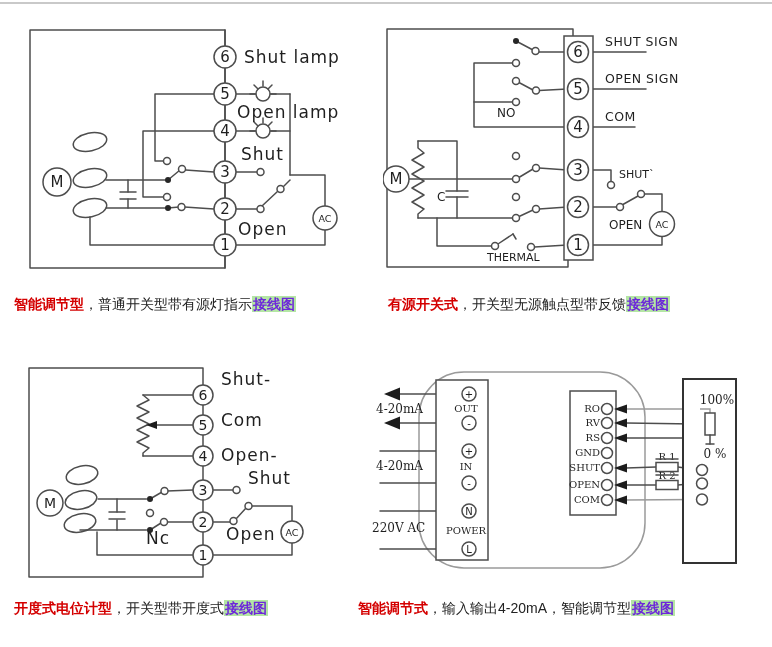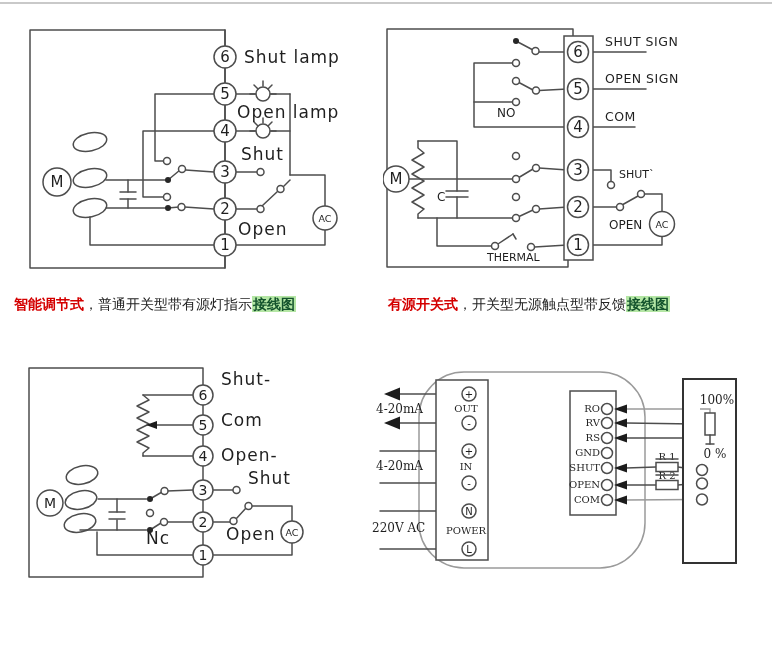--- a/index.html
+++ b/index.html
@@ -17,21 +17,21 @@
   svg .tnum{text-anchor:middle;font-size:15px;}
   svg .tnum3{text-anchor:middle;font-size:14px;}
   svg .t17{font-size:17px;letter-spacing:1px;}
   svg .t13{font-size:12.5px;letter-spacing:.5px;}
   svg .t12{font-size:12px;}
   svg .t11{font-size:11px;}
   svg .t10{font-size:10px;}
   svg .t9{font-size:9.5px;text-anchor:middle;}
   .cap{position:absolute;font-size:14px;white-space:nowrap;color:#222;}
   .cap .lead{color:#d40000;font-weight:bold;}
-  .cap .tail{color:#14532d;font-weight:bold;background:#b4e6a4;padding:0 1px;}
+  .cap .tail{color:#6d28d9;font-weight:bold;background:#b4e6a4;padding:0 1px;}
 </style>
 </head>
 <body>
 
 <div id="stage">
   <div class="toprule"></div>
 
   <svg class="quad" style="left:0;top:20px" width="345" height="272" viewBox="0 0 345 272">
     <g class="w">
       <rect x="30" y="10" width="195" height="238"></rect>
@@ -428,18 +428,24 @@
     <text class="lbl t12 ser" x="347" y="42" text-anchor="middle">100%</text>
     <text class="lbl t12 ser" x="345" y="96" text-anchor="middle">0 %</text>
     <g>
       <circle class="node" cx="332" cy="108" r="5.5"></circle>
       <circle class="node" cx="332" cy="121.5" r="5.5"></circle>
       <circle class="node" cx="332" cy="137.5" r="5.5"></circle>
     </g>
   </svg>
 
   <div class="cap" style="left:14px;top:296px">
-    <span class="lead">智能调节式</span><span>，普通开关型带有源灯指示</span><span class="tail">接线图</span>
+    <span class="lead">智能调节型</span><span>，普通开关型带有源灯指示</span><span class="tail">接线图</span>
   </div>
   <div class="cap" style="left:388px;top:296px">
     <span class="lead">有源开关式</span><span>，开关型无源触点型带反馈</span><span class="tail">接线图</span>
   </div>
+  <div class="cap" style="left:14px;top:600px">
+    <span class="lead">开度式电位计型</span><span>，开关型带开度式</span><span class="tail">接线图</span>
+  </div>
+  <div class="cap" style="left:358px;top:600px">
+    <span class="lead">智能调节式</span><span>，输入输出4-20mA，智能调节型</span><span class="tail">接线图</span>
+  </div>
 </div>
 
 </body></html>

